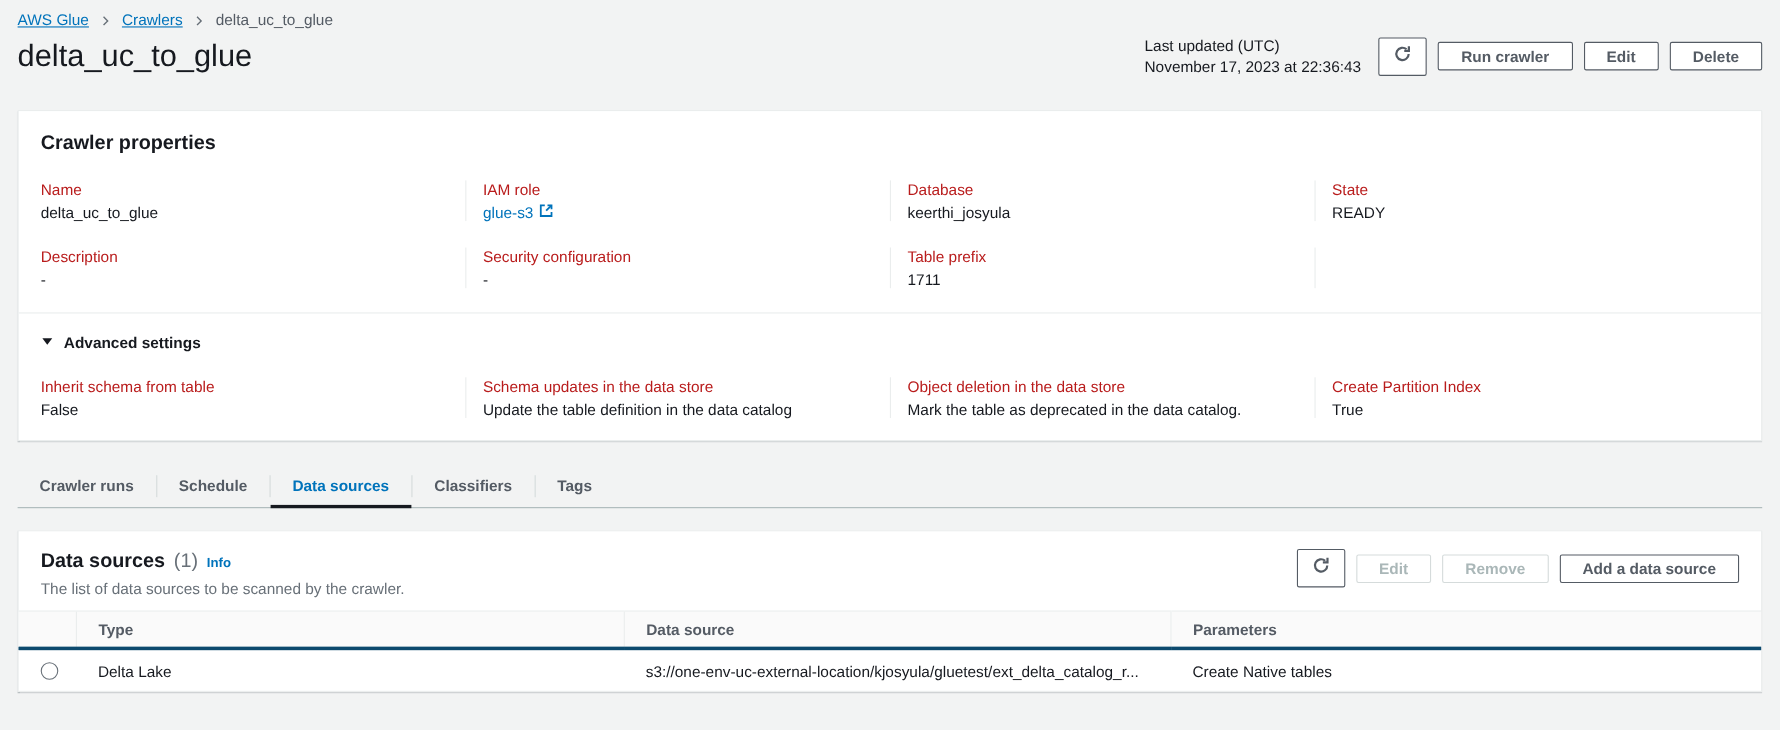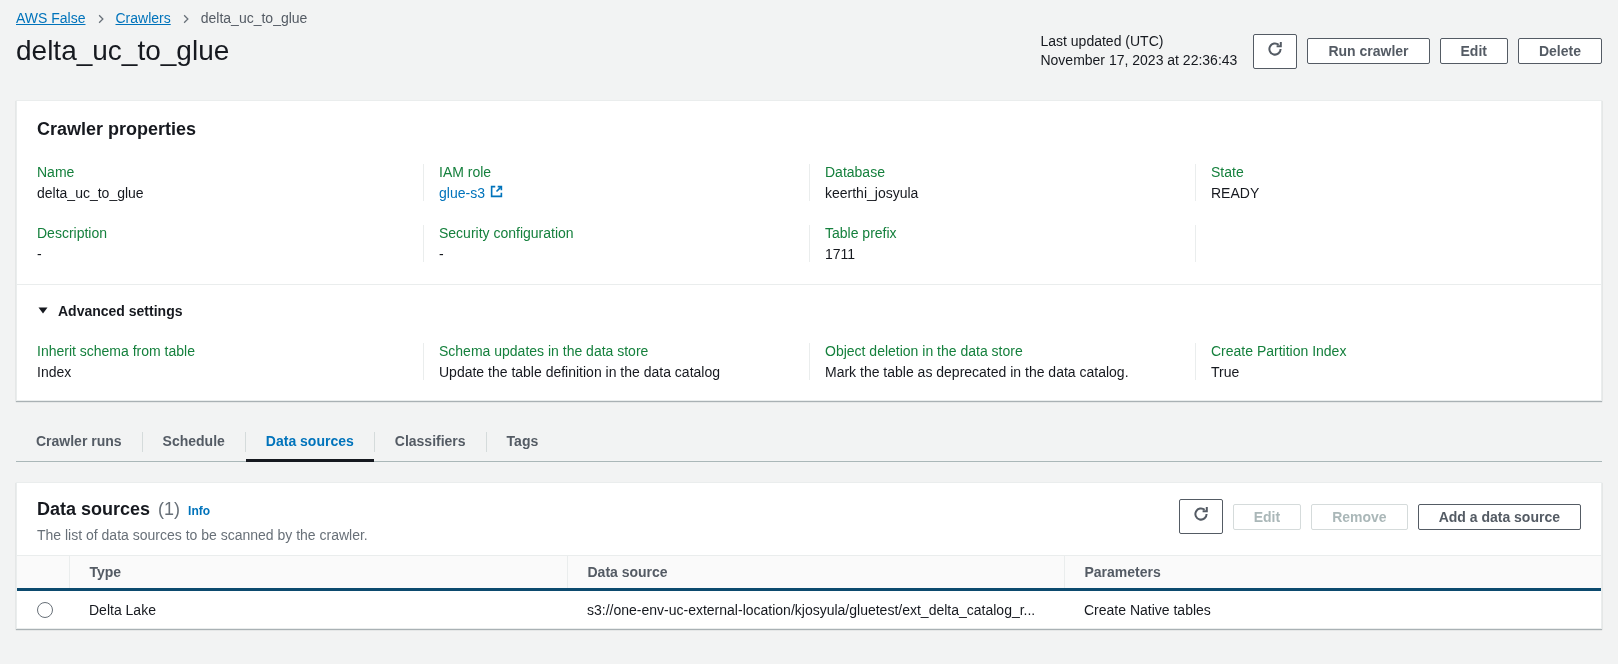--- a/index.html
+++ b/index.html
@@ -35,21 +35,21 @@
   
   .card { background:#fff; border:1px solid #eaeded; box-shadow:0 1px 1px 0 rgba(0,28,36,.3); }
   .card-pad { padding:18px 20px 20px 20px; }
   .card h2 { font-size:18px; font-weight:700; margin:0 0 24px 0; color:#16191f; }
 
   
   .props-grid { display:grid; grid-template-columns:repeat(4,1fr); row-gap:24px; }
   .kv { padding:0 15px; }
   .props-grid .kv:nth-child(4n+1) { padding-left:0; }
   .props-grid .kv:not(:nth-child(4n+1)) { border-left:1px solid #eaeded; }
-  .kv .kv-label { color:#15803d; margin-bottom:5px; }
+  .kv .kv-label { color:#b91c1c; margin-bottom:5px; }
   .kv .kv-value { color:#16191f; }
   .kv a.value-link { color:#0073bb; text-decoration:none; cursor:pointer; display:inline-flex; align-items:center; gap:5px; }
 
   .card-divider { border:none; border-top:1px solid #eaeded; margin:22px -20px 18px -20px; }
   .advanced-header { display:flex; align-items:center; gap:9px; font-weight:700; color:#16191f; margin-bottom:24px; cursor:pointer; }
 
   
   .tabs { display:flex; align-items:stretch; border-bottom:1px solid #aab7b8; margin-top:22px; }
   .tab { padding:10px 20px 12px 20px; font-weight:700; color:#545b64; cursor:pointer; position:relative; margin-bottom:-1px; border-bottom:1px solid transparent; }
   .tab.active { color:#0073bb; border-bottom:3px solid #16191f; padding-bottom:10px; }
@@ -80,21 +80,21 @@
     border:1px solid #687078; background:#fff; cursor:pointer; vertical-align:middle;
   }
   .src-cell { white-space:nowrap; overflow:hidden; }
 </style>
 </head>
 <body>
 
 <div class="page">
 
   <nav class="breadcrumb">
-    <a>AWS False</a>
+    <a>AWS Glue</a>
     <span class="crumb-chev">
       <svg width="10" height="12" viewBox="0 0 16 16">
           <path d="M5 2l6 6-6 6" fill="none" stroke="#687078" stroke-width="2"></path>
         </svg>
     </span>
     <a>Crawlers</a>
     <span class="crumb-chev">
       <svg width="10" height="12" viewBox="0 0 16 16">
           <path d="M5 2l6 6-6 6" fill="none" stroke="#687078" stroke-width="2"></path>
         </svg>
@@ -176,21 +176,21 @@
         <svg width="12" height="12" viewBox="0 0 12 12">
             <path d="M1.5 3.5h9L6 9.5z" fill="#16191f"></path>
           </svg>
       </span>
       <span>Advanced settings</span>
     </div>
 
     <div class="props-grid">
       <div class="kv">
         <div class="kv-label">Inherit schema from table</div>
-        <div class="kv-value">Index</div>
+        <div class="kv-value">False</div>
       </div>
       <div class="kv">
         <div class="kv-label">Schema updates in the data store</div>
         <div class="kv-value">Update the table definition in the data catalog</div>
       </div>
       <div class="kv">
         <div class="kv-label">Object deletion in the data store</div>
         <div class="kv-value">Mark the table as deprecated in the data catalog.</div>
       </div>
       <div class="kv">

